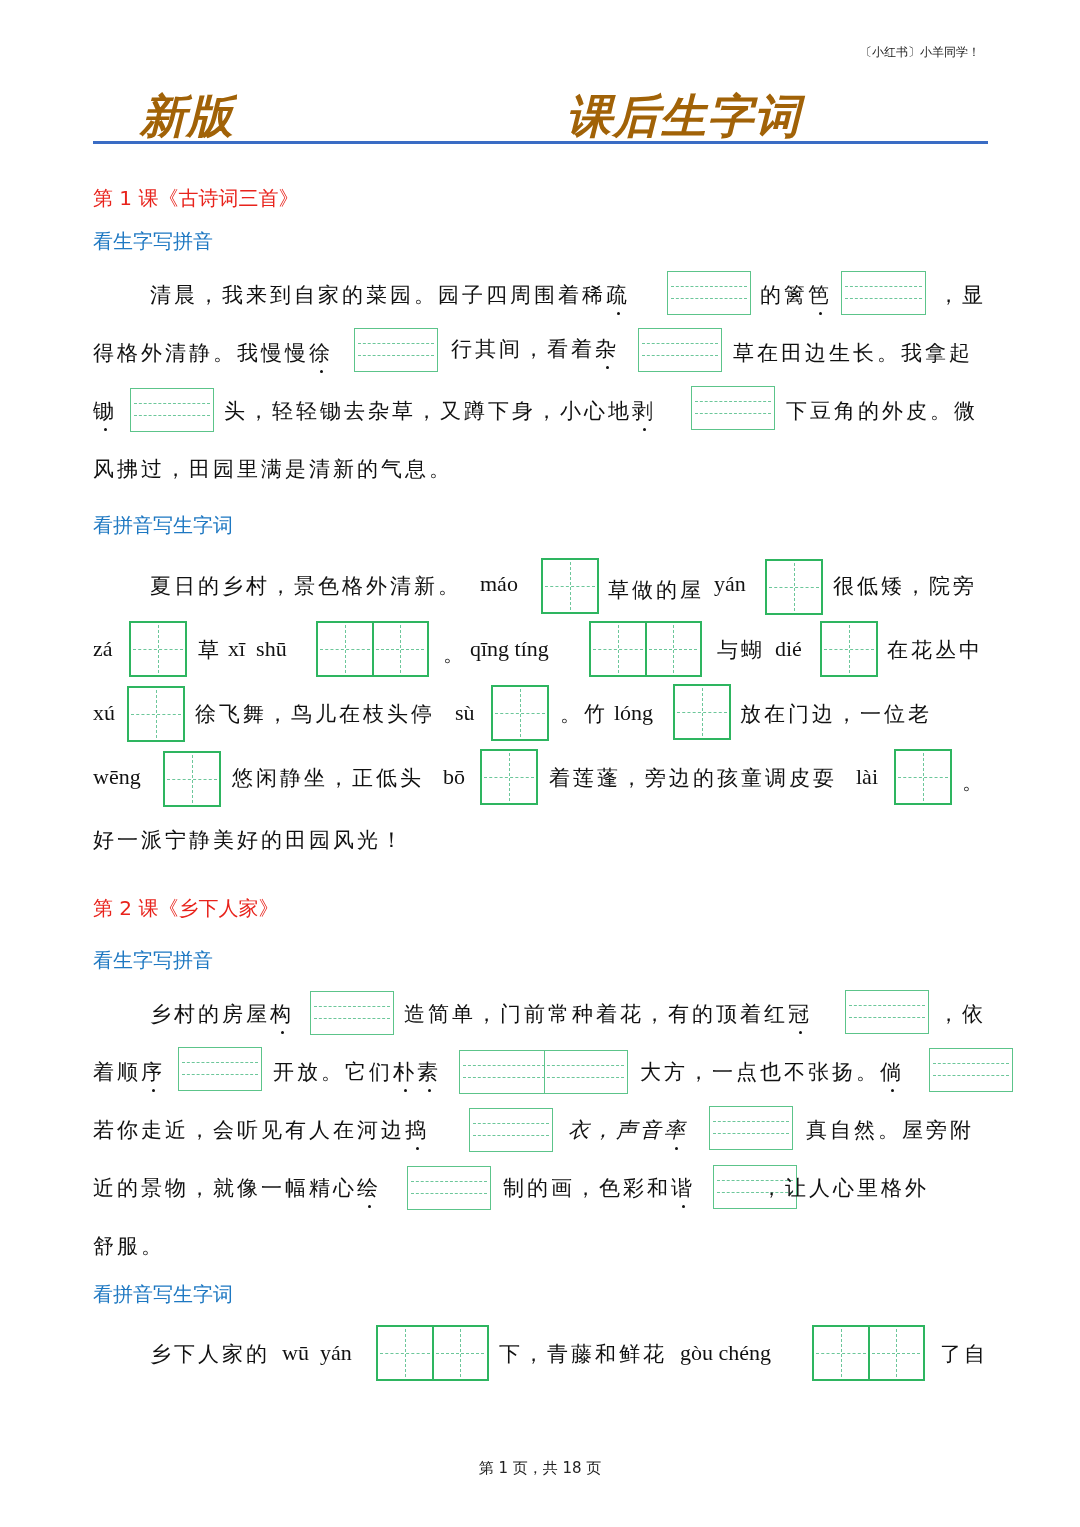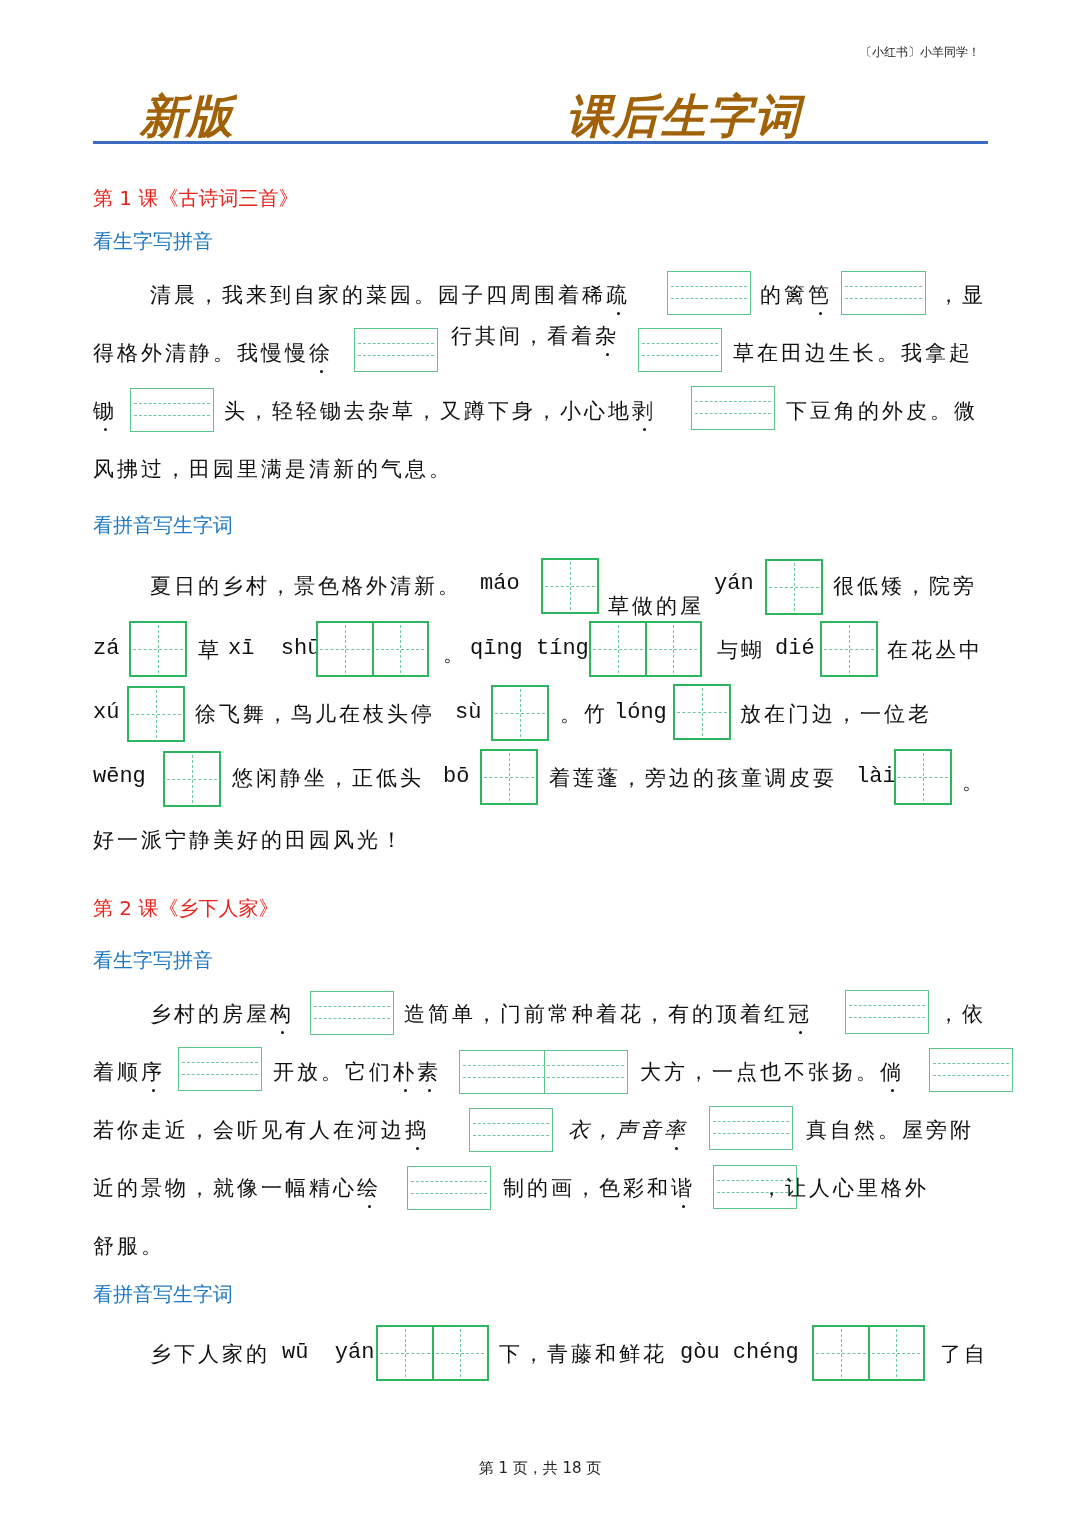--- a/index.html
+++ b/index.html
@@ -8,21 +8,21 @@
   .abs { position:absolute; }
   .watermark { right:100px; top:44px; font-family:"DejaVu Sans", sans-serif; font-size:12px; color:#222; }
   .title { top:86px; left:0; width:1080px; height:64px; font-family:"DejaVu Sans", sans-serif; font-weight:bold; font-size:46px; letter-spacing:1px; }
   .title span { position:absolute; top:0; white-space:nowrap; }
   .t-blue { color:#a16207;font-style:italic; }
   .t-red { color:#ef4b3a; }
   .title-rule { left:93px; top:141px; width:895px; height:3px; background:#3a6cc4; }
   .lesson { font-family:"DejaVu Sans", sans-serif; font-size:20px; color:#e8231c; left:93px; }
   .sub { font-family:"DejaVu Sans", sans-serif; font-size:20px; color:#1e78c2; left:93px; }
   .txt { font-size:21px; white-space:nowrap; letter-spacing:3px; }
-  .py { font-family:Liberation Mono, monospace; font-size:22px; letter-spacing:0; }
+  .py { font-family:Liberation Serif, serif; font-size:22px; letter-spacing:0; }
   .dot { position:relative; }
   .dot::after { content:""; position:absolute; left:50%; bottom:-8px; width:3px; height:3px; margin-left:-1px; border-radius:50%; background:#111; }
   .box4 { border:1.5px solid #5cc48a; background:#fff; box-sizing:border-box; }
   .box4 .l1, .box4 .l2 { position:absolute; left:3px; right:3px; border-top:1px dashed #6cc79a; }
   .box4 .l1 { top:33%; } .box4 .l2 { top:62%; }
   .tian { border:2px solid #2eb560; box-sizing:border-box; background:#fff; display:flex; }
   .tian .cell { position:relative; width:54px; height:100%; box-sizing:border-box; }
   .tian .cell + .cell { border-left:2px solid #2eb560; }
   .tian .cell .v { position:absolute; top:2px; bottom:2px; left:50%; border-left:1px dashed #6cc79a; }
   .tian .cell .h { position:absolute; left:2px; right:2px; top:50%; border-top:1px dashed #6cc79a; }
@@ -52,21 +52,21 @@
     <div class="l1"></div>
     <div class="l2"></div>
   </div>
 <div class="abs txt" style="left:938px; top:281px;">，显</div>
 
 <div class="abs txt" style="left:93px; top:339px;">得格外清静。我慢慢<span class="dot">徐</span></div>
 <div class="abs box4" style="left:354px; top:328px; width:84px; height:44px;">
     <div class="l1"></div>
     <div class="l2"></div>
   </div>
-<div class="abs txt" style="left:451px; top:322px;text-align:right;">行其间，看着<span class="dot">杂</span></div>
+<div class="abs txt" style="left:451px; top:335px;text-align:right;">行其间，看着<span class="dot">杂</span></div>
 <div class="abs box4" style="left:638px; top:328px; width:84px; height:44px;">
     <div class="l1"></div>
     <div class="l2"></div>
   </div>
 <div class="abs txt" style="left:733px; top:339px;">草在田边生长。我拿起</div>
 
 <div class="abs txt" style="left:93px; top:397px;"><span class="dot">锄</span></div>
 <div class="abs box4" style="left:130px; top:388px; width:84px; height:44px;">
     <div class="l1"></div>
     <div class="l2"></div>
@@ -83,21 +83,21 @@
 <div class="abs sub" style="top:512px;">看拼音写生字词</div>
 
 <div class="abs txt" style="left:150px; top:572px;">夏日的乡村，景色格外清新。</div>
 <div class="abs txt py" style="left:480px; top:571px;">máo</div>
 <div class="abs tian" style="left:541px; top:558px; width:58px; height:56px;">
     <div class="cell">
       <div class="v"></div>
       <div class="h"></div>
     </div>
   </div>
-<div class="abs txt" style="left:608px; top:592px;text-align:center;">草做的屋</div>
+<div class="abs txt" style="left:608px; top:576px;text-align:center;">草做的屋</div>
 <div class="abs txt py" style="left:714px; top:571px;">yán</div>
 <div class="abs tian" style="left:765px; top:559px; width:58px; height:56px;">
     <div class="cell">
       <div class="v"></div>
       <div class="h"></div>
     </div>
   </div>
 <div class="abs txt" style="left:833px; top:572px;">很低矮，院旁</div>
 
 <div class="abs txt py" style="left:93px; top:636px;">zá</div>

